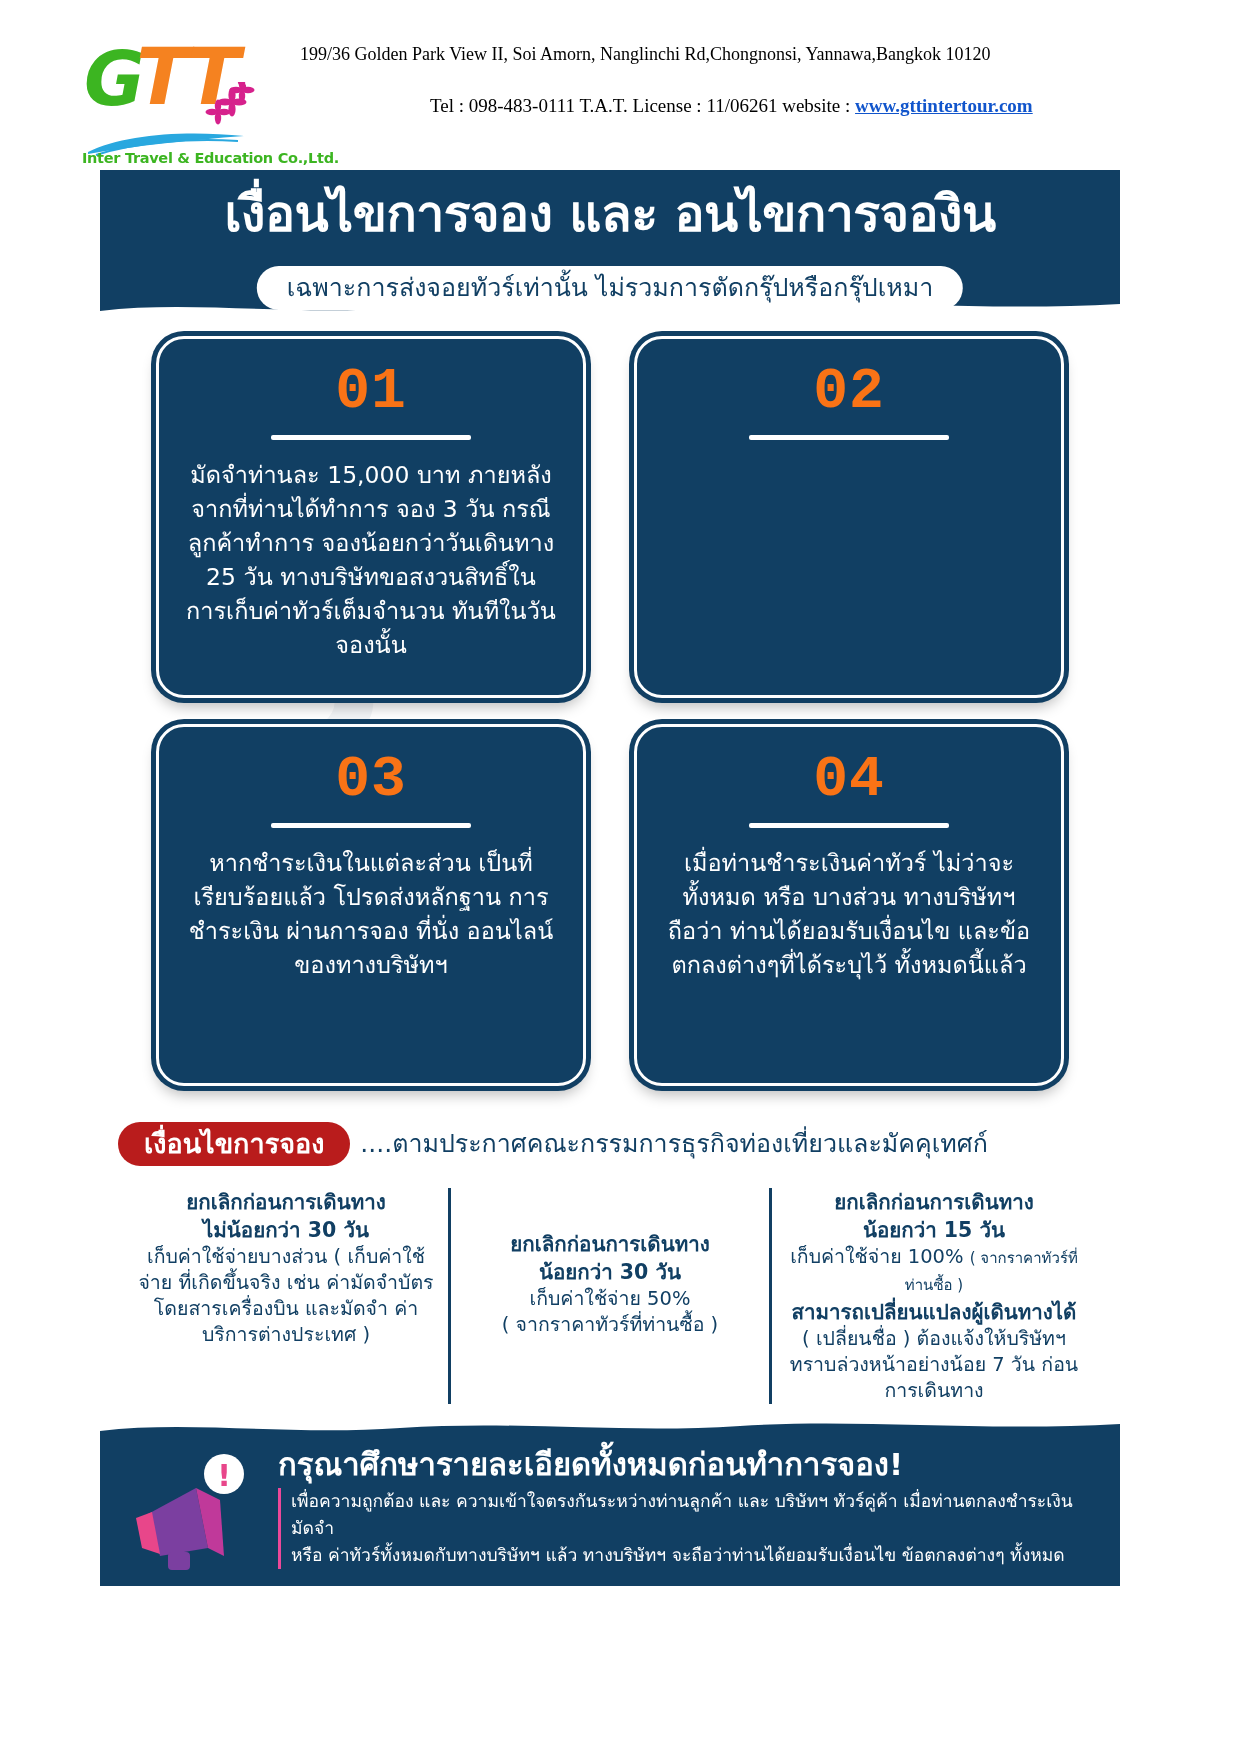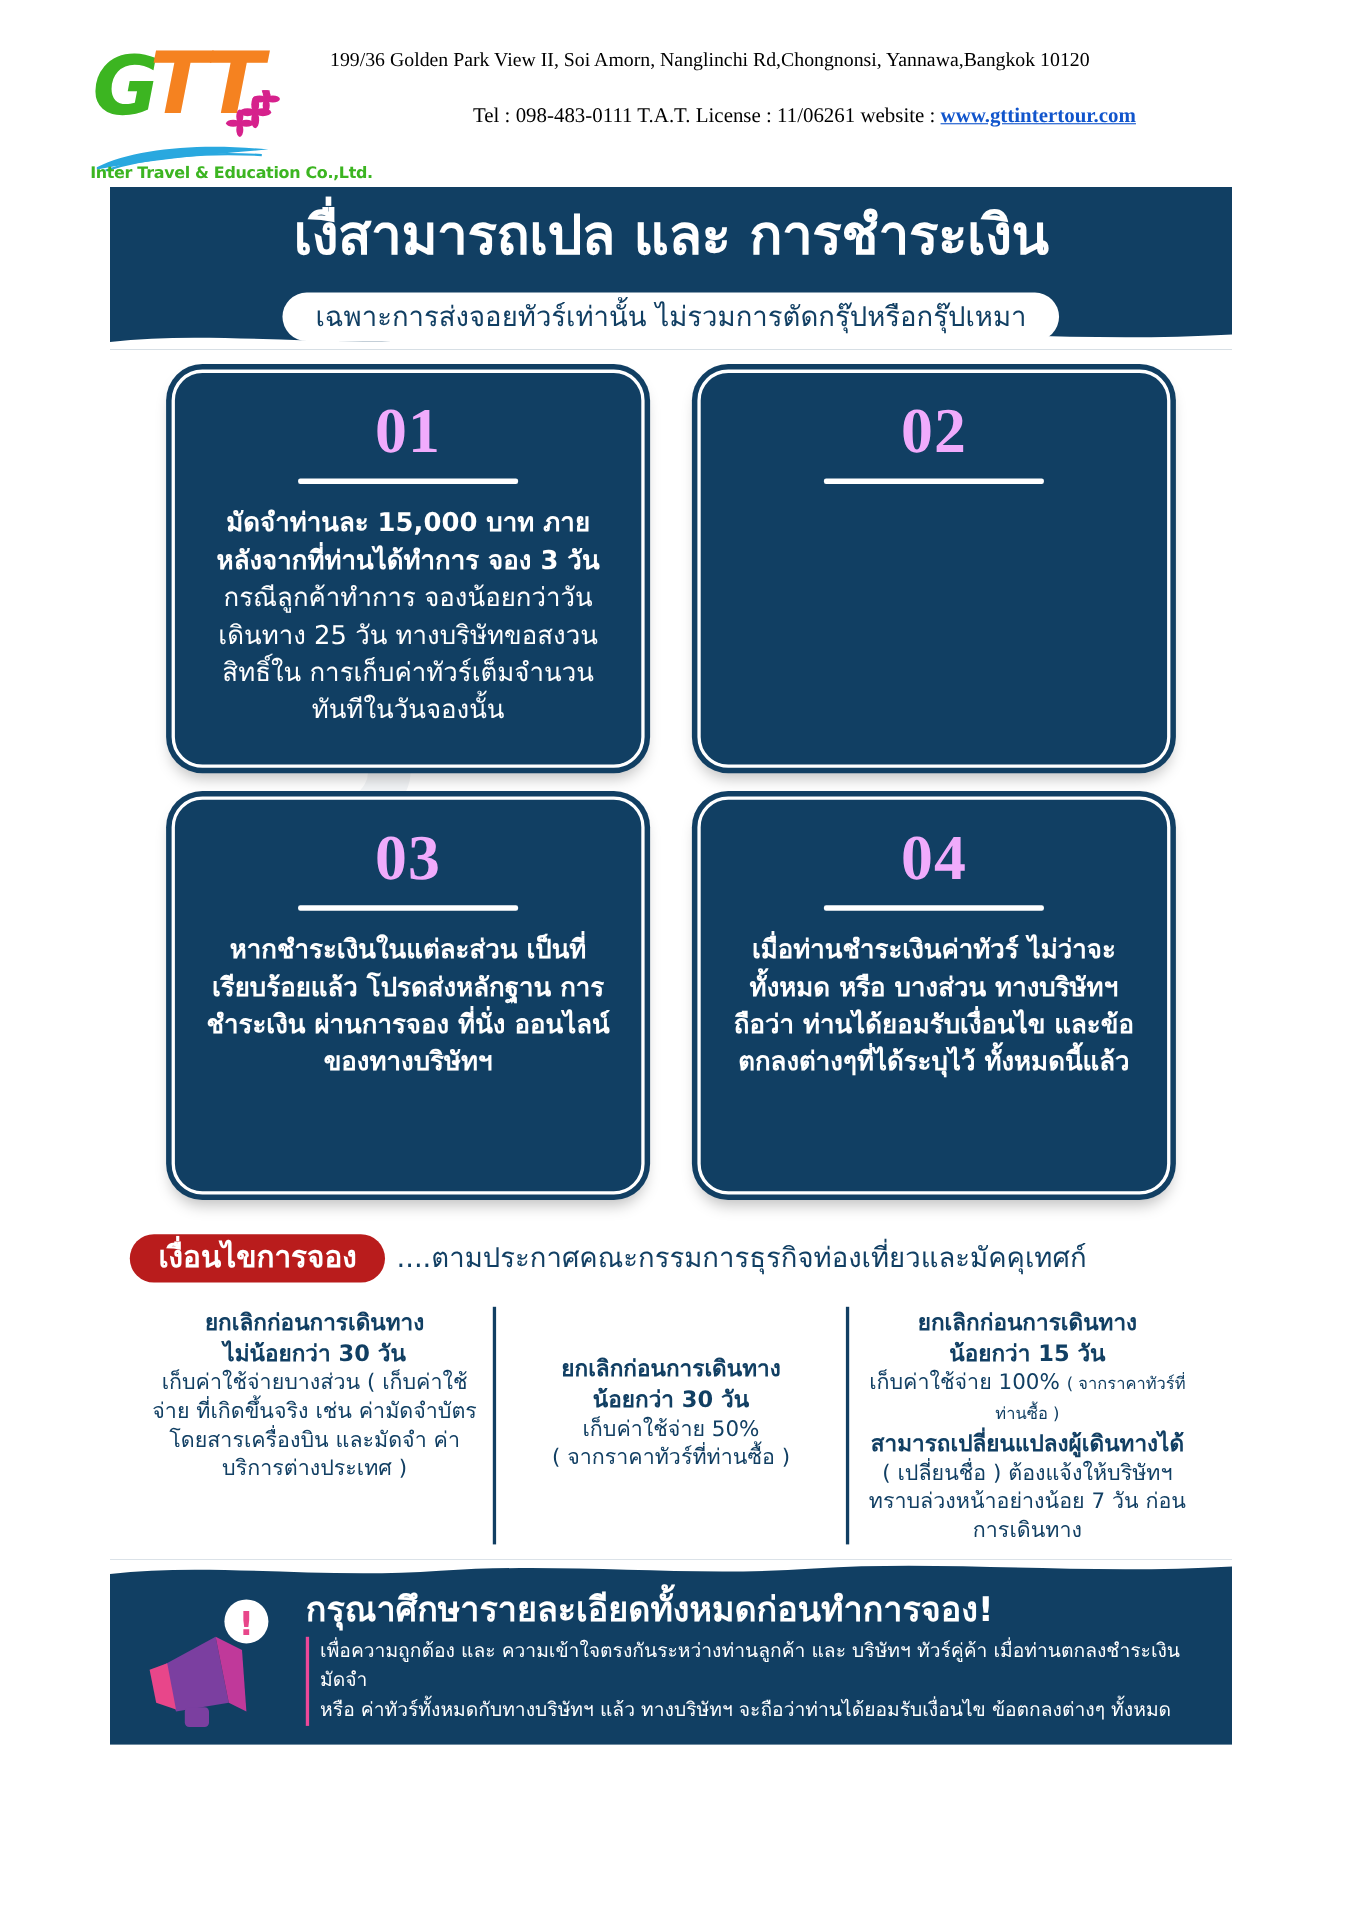--- a/index.html
+++ b/index.html
@@ -87,32 +87,32 @@
   }
   .card {
     position:relative; height:362px;
     background:#113f63; border-radius:28px;
     border:3px solid #ffffff;
     box-shadow: 0 0 0 5px #113f63, 0 9px 14px rgba(0,0,0,0.26);
     padding:22px 26px 16px 26px;
     text-align:center; color:#ffffff; overflow:hidden;
   }
   .card-num {
-    font-family:Liberation Serif, serif; font-weight:bold;
-    font-size:58px; line-height:62px; color:#f0abfc; letter-spacing:1px;
+    font-family:Liberation Mono, monospace; font-weight:bold;
+    font-size:58px; line-height:62px; color:#f97316; letter-spacing:1px;
   }
   .card-rule {
     width:200px; height:5px; background:#ffffff;
     margin:12px auto 18px auto; border-radius:2px;
   }
   .card-body {
     font-family:"DejaVu Sans", sans-serif;
     font-size:23.5px; line-height:34px; color:#ffffff;
   }
-  .card-body b { font-weight:bold; }
+  .card-body b { font-weight:normal; }
 
   
   .cond-zone { position:relative; width:1020px; padding:4px 0 0 0; background:#fff; }
   .cond-head { position:relative; display:flex; align-items:center; padding-left:18px; }
   .cond-pill {
     background:#b91c1c; color:#ffffff; border-radius:22px;
     padding:5px 26px;
     font-family:"DejaVu Sans", sans-serif; font-weight:bold;
     font-size:27px; line-height:34px; white-space:nowrap;
   }
@@ -212,21 +212,21 @@
       <div class="addr-line">199/36 Golden Park View II, Soi Amorn, Nanglinchi Rd,Chongnonsi, Yannawa,Bangkok 10120</div>
       <div class="addr-line2">
         <span>Tel : 098-483-0111 T.A.T. License : 11/06261 website : </span><span class="web-link">www.gttintertour.com</span>
       </div>
     </div>
   </div>
 
   <div class="info">
 
     <div class="banner">
-      <div class="banner-title">เงื่สามารถเปล และ การชำระเงิน</div>
+      <div class="banner-title">เงื่อนไขการจอง และ อนไขการจองิน</div>
       <div class="banner-pill">เฉพาะการส่งจอยทัวร์เท่านั้น ไม่รวมการตัดกรุ๊ปหรือกรุ๊ปเหมา</div>
       <svg class="banner-wave" viewBox="0 0 1020 22" preserveAspectRatio="none">
         <path d="M0,22 L0,13 C90,2 190,18 300,10 C420,2 520,16 640,8 C760,0 880,14 1020,6 L1020,22 Z" fill="#ffffff"></path>
       </svg>
     </div>
 
     <div class="cards-zone">
       <div class="wm" style="left:160px; top:300px; font-size:220px; color:#f2f4f6;">?</div>
       <div class="cards-grid">
 

